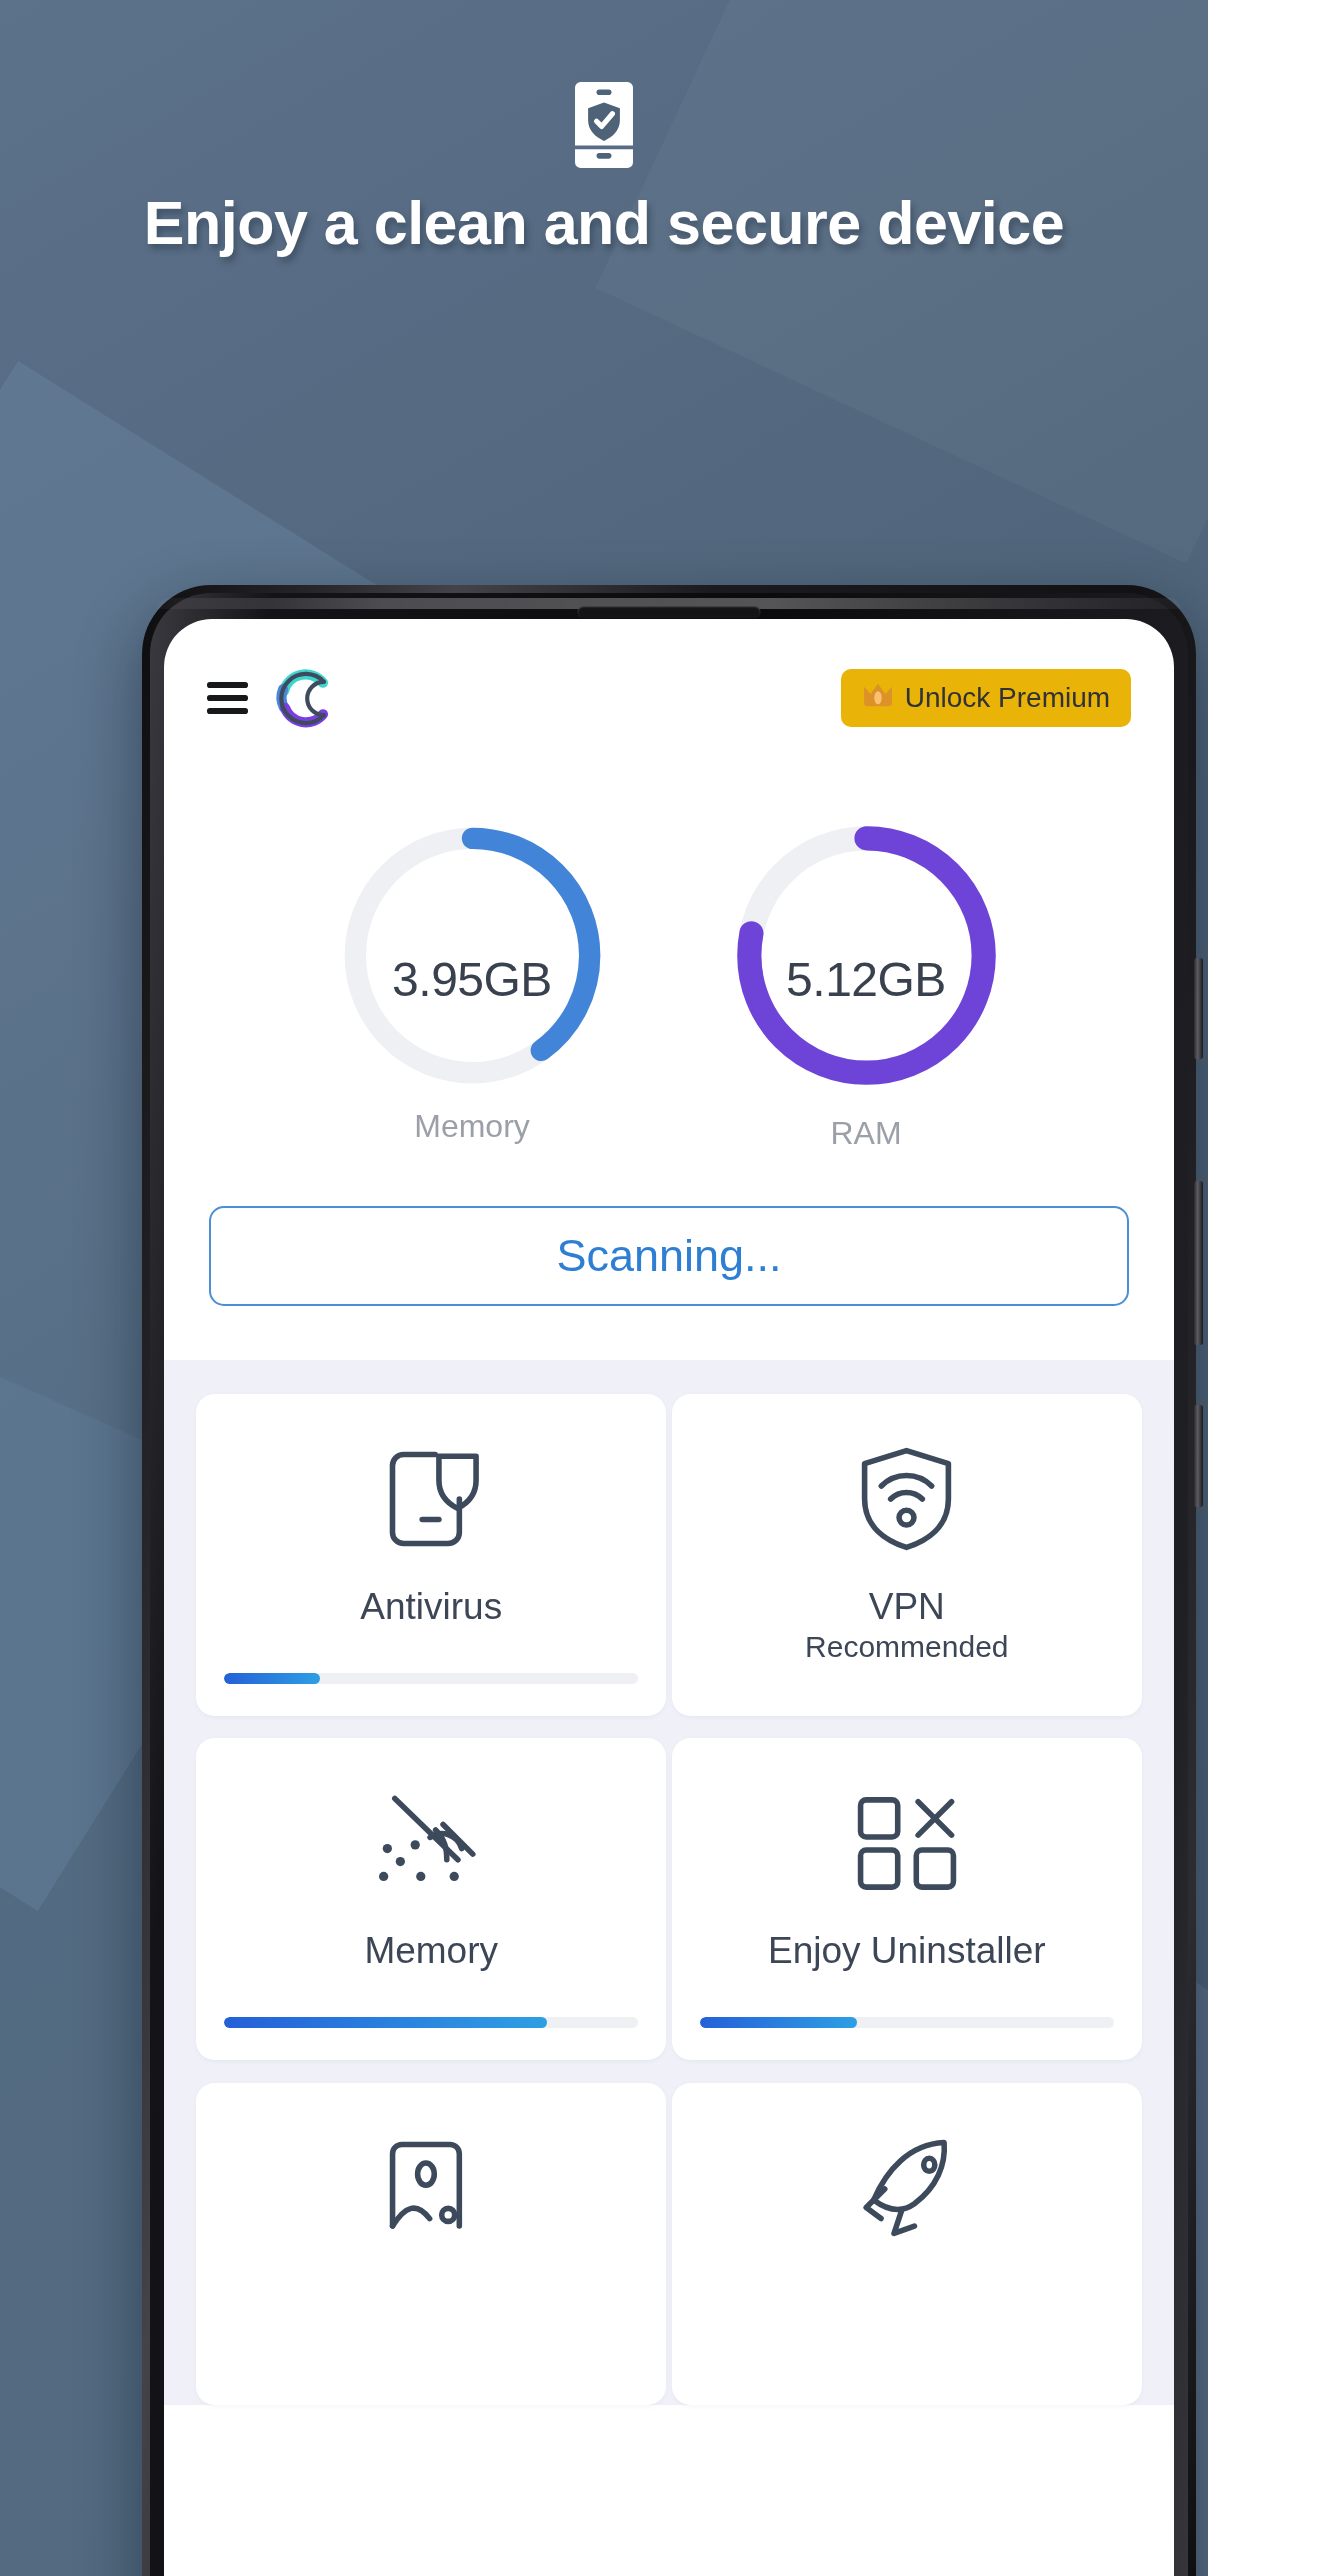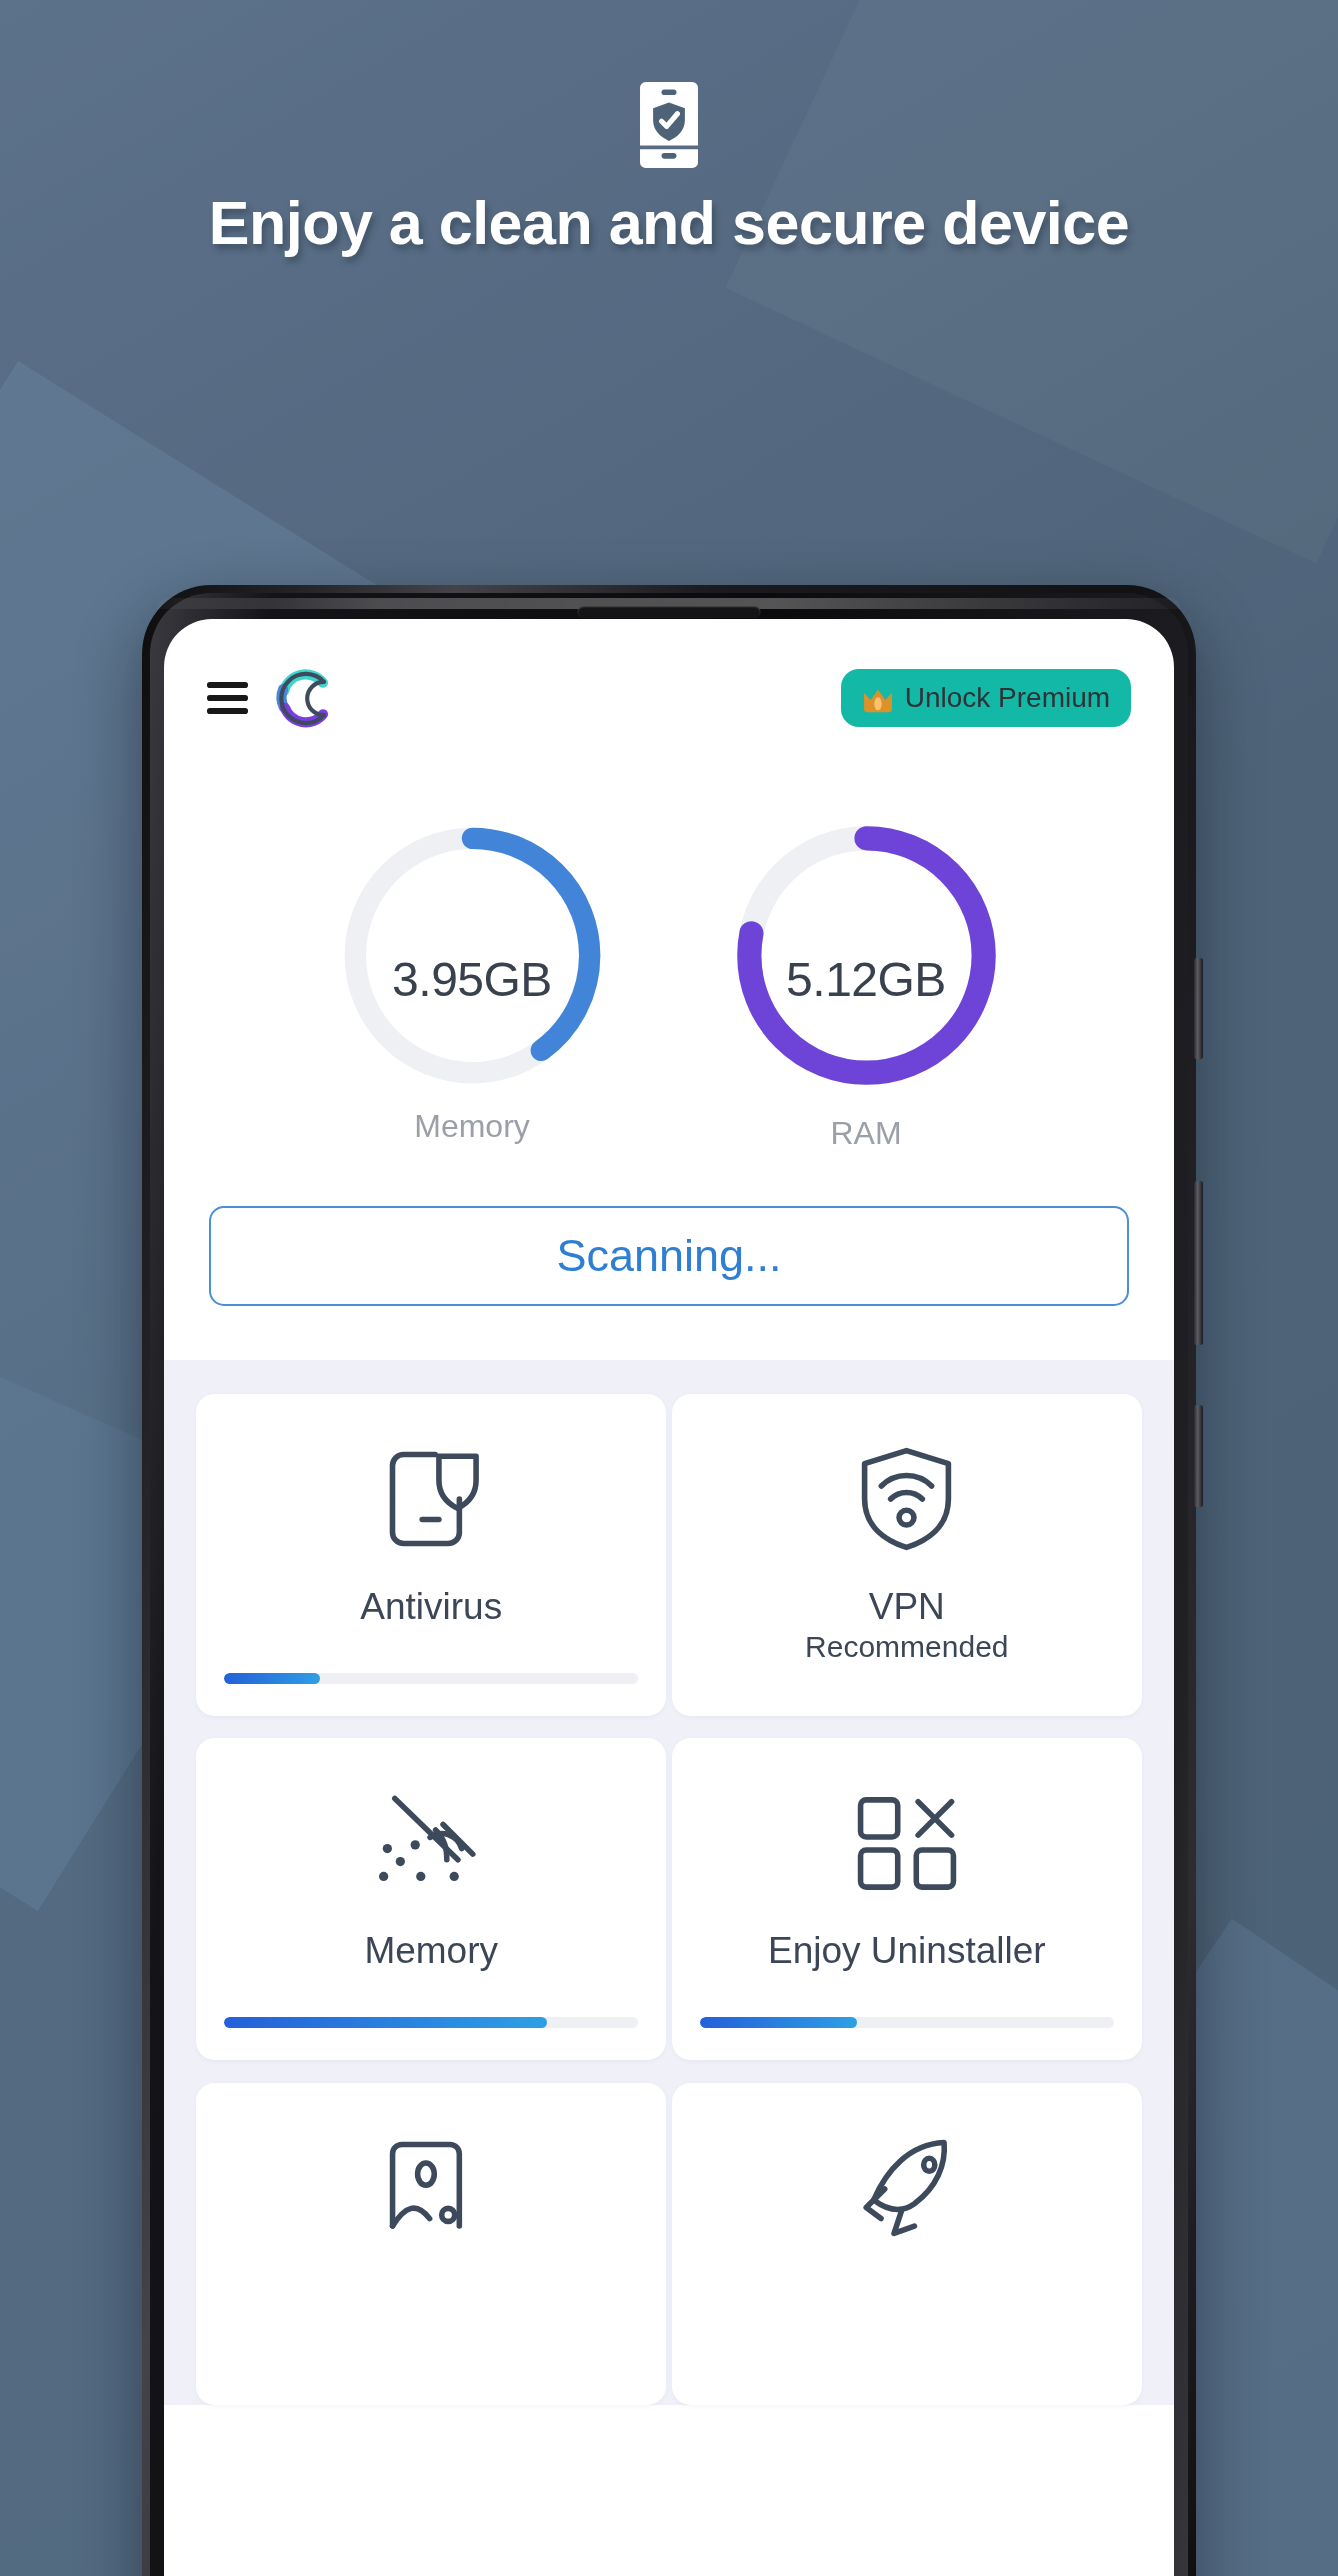--- a/index.html
+++ b/index.html
@@ -3,21 +3,21 @@
 <meta charset="utf-8">
 <style>
   * { box-sizing: border-box; margin: 0; padding: 0; }
   html, body {
     width: 1338px; height: 2576px;
     overflow: hidden;
     font-family: "Liberation Sans", sans-serif;
   }
   #stage {
     position: relative;
-    width: 1338px; height: 2576px;
+    width: 1208px; height: 2576px;
     background: linear-gradient(150deg, #5c718a 0%, #4e6378 45%, #4c6276 100%);
     overflow: hidden;
   }
   
   .bg-band { position: absolute; pointer-events: none; }
   .bg-band.left {
     left: -391px; top: 484px;
     width: 838px; height: 1304px;
     background: rgba(135,170,205,.17);
     transform: rotate(32deg);
@@ -119,24 +119,24 @@
   }
   .hamburger {
     width: 41px; height: 32px;
     display: flex; flex-direction: column; justify-content: space-between;
     cursor: pointer;
   }
   .hamburger span { display: block; height: 5.6px; border-radius: 2.8px; background: #17181a; }
   .brand-logo { margin-left: 24px; }
   .spacer { flex: 1; }
   .premium-btn {
-    display: flex; align-items: flex-end; gap: 11.2px;
-    background: #14b8a6;
+    display: flex; align-items: flex-start; gap: 11.2px;
+    background: #eab308;
     border: none;
-    border-radius: 18px;
+    border-radius: 10px;
     padding: 13px 20.5px;
     font-size: 28px;
     color: #2f3237;
     font-family: "Liberation Sans", sans-serif;
     cursor: pointer;
   }
 
   
   .gauges {
     display: flex; justify-content: center; gap: 61px;

